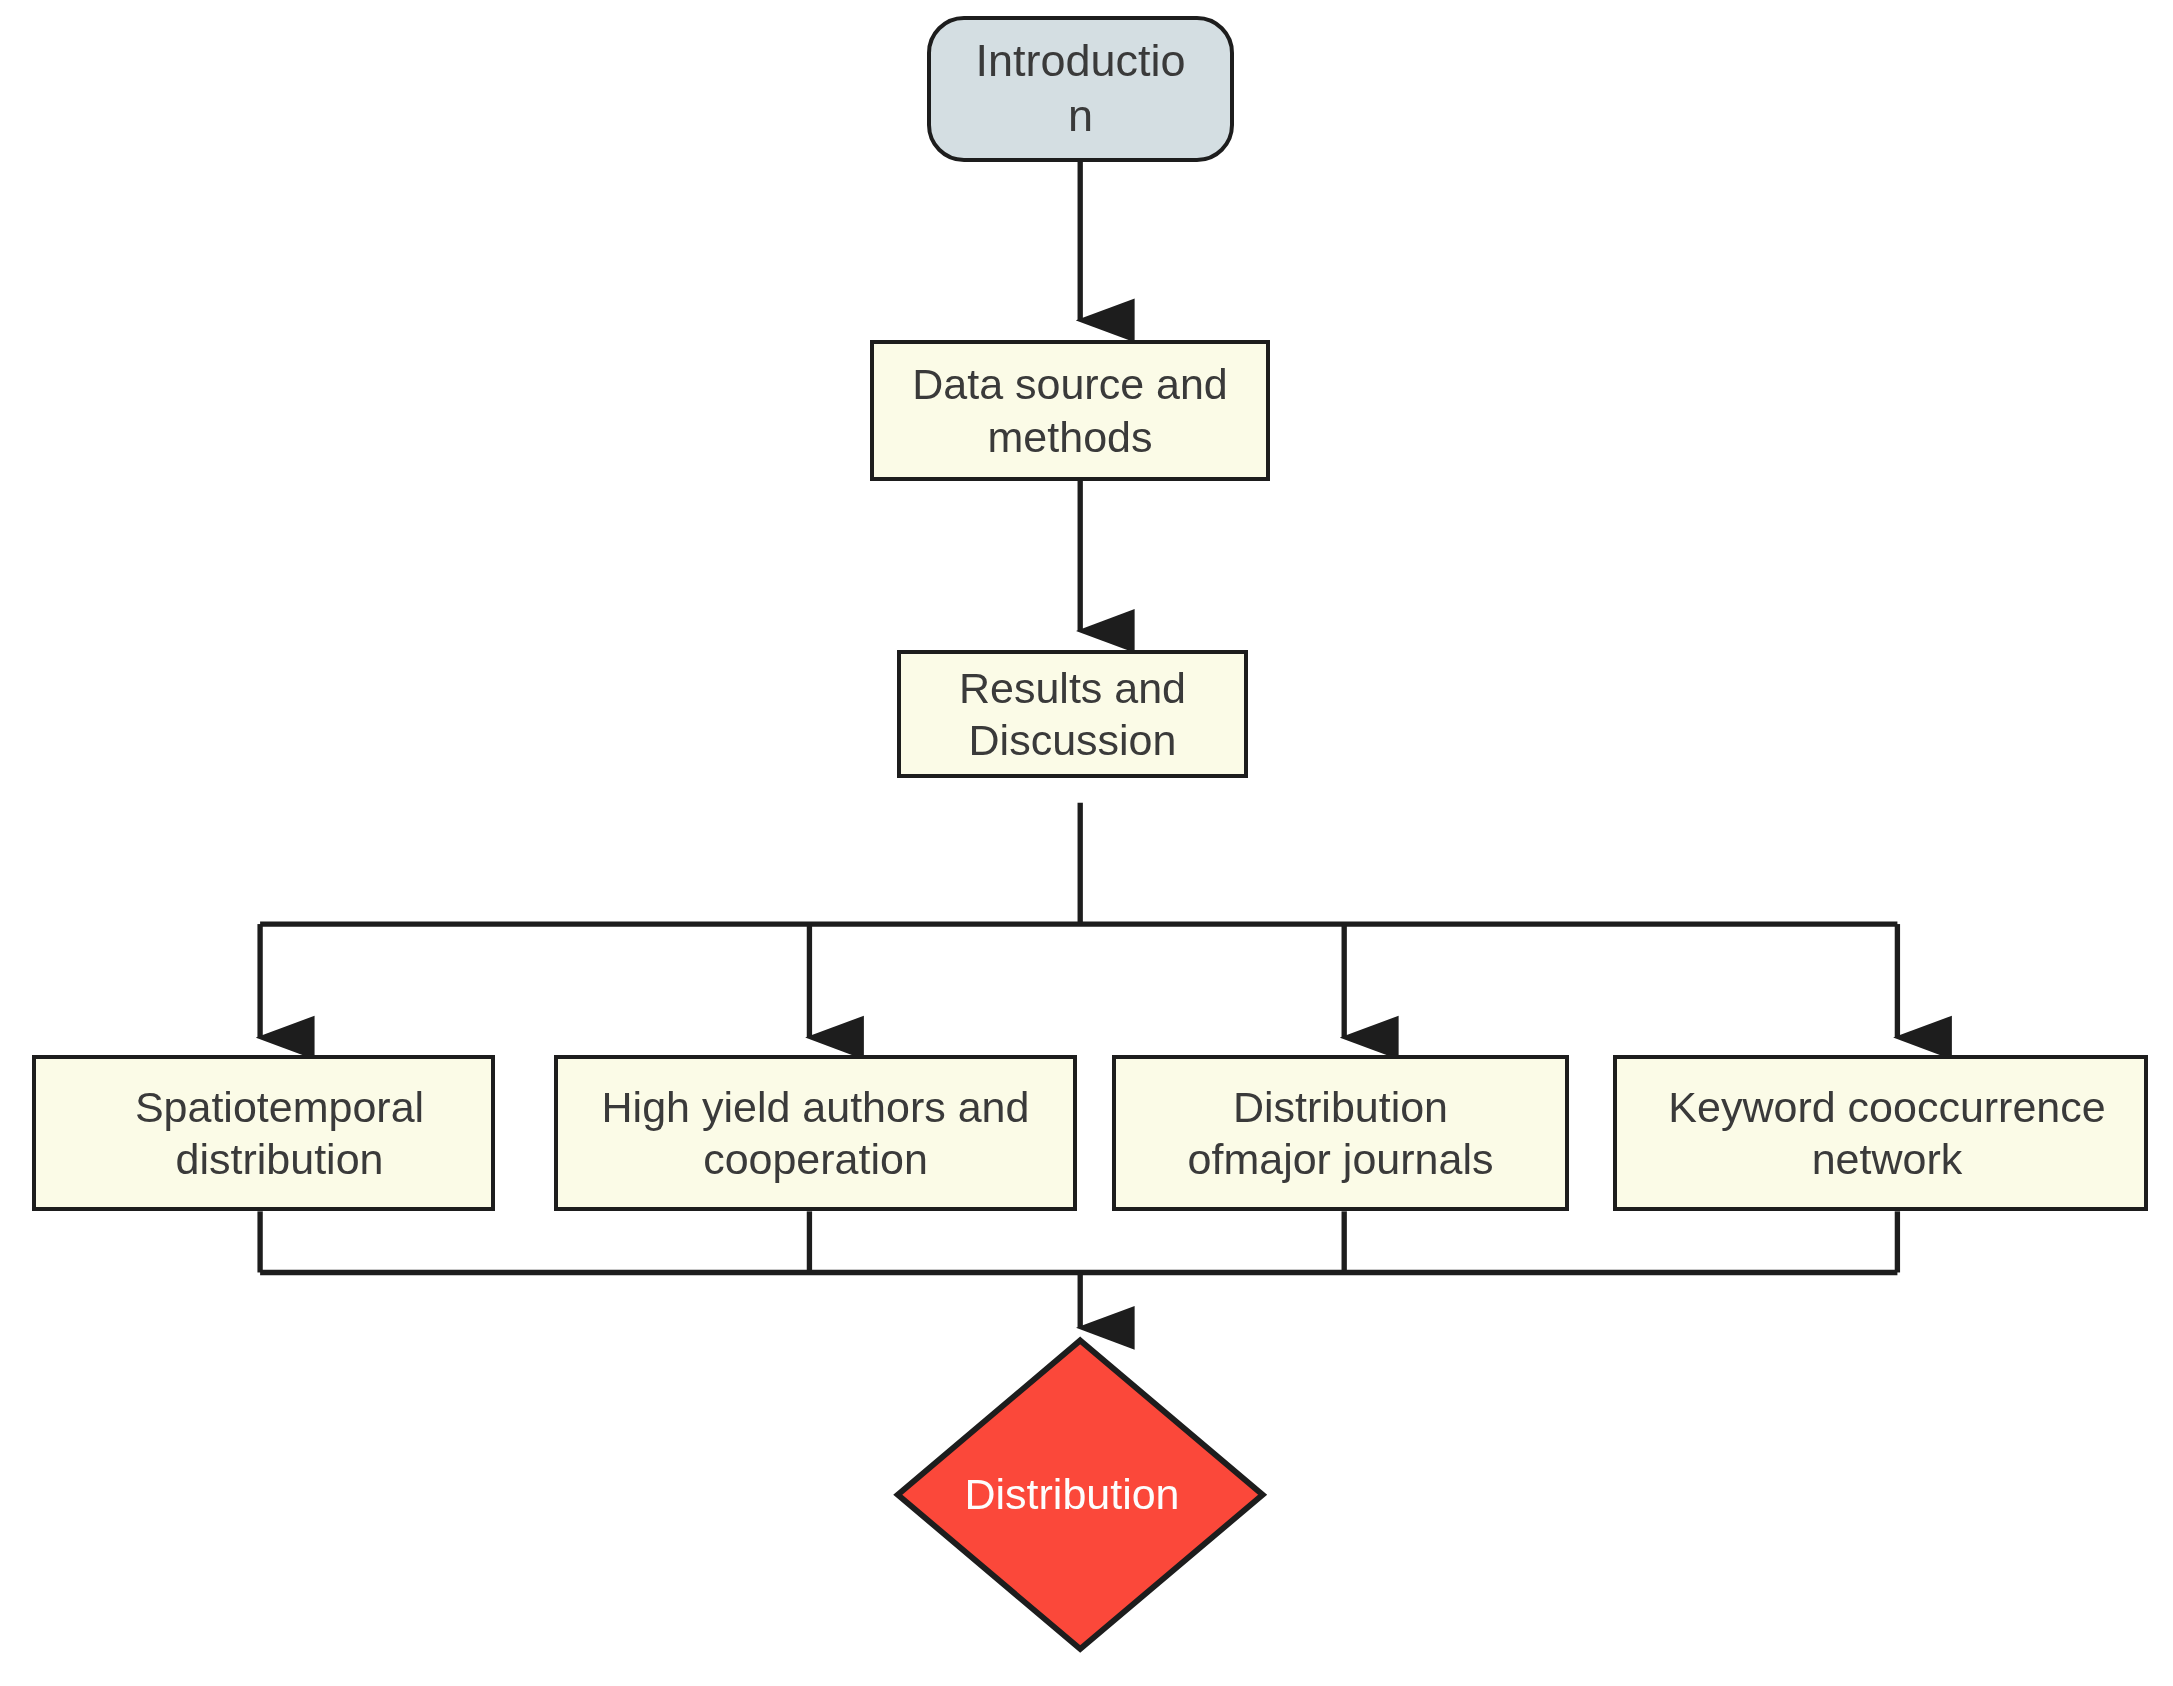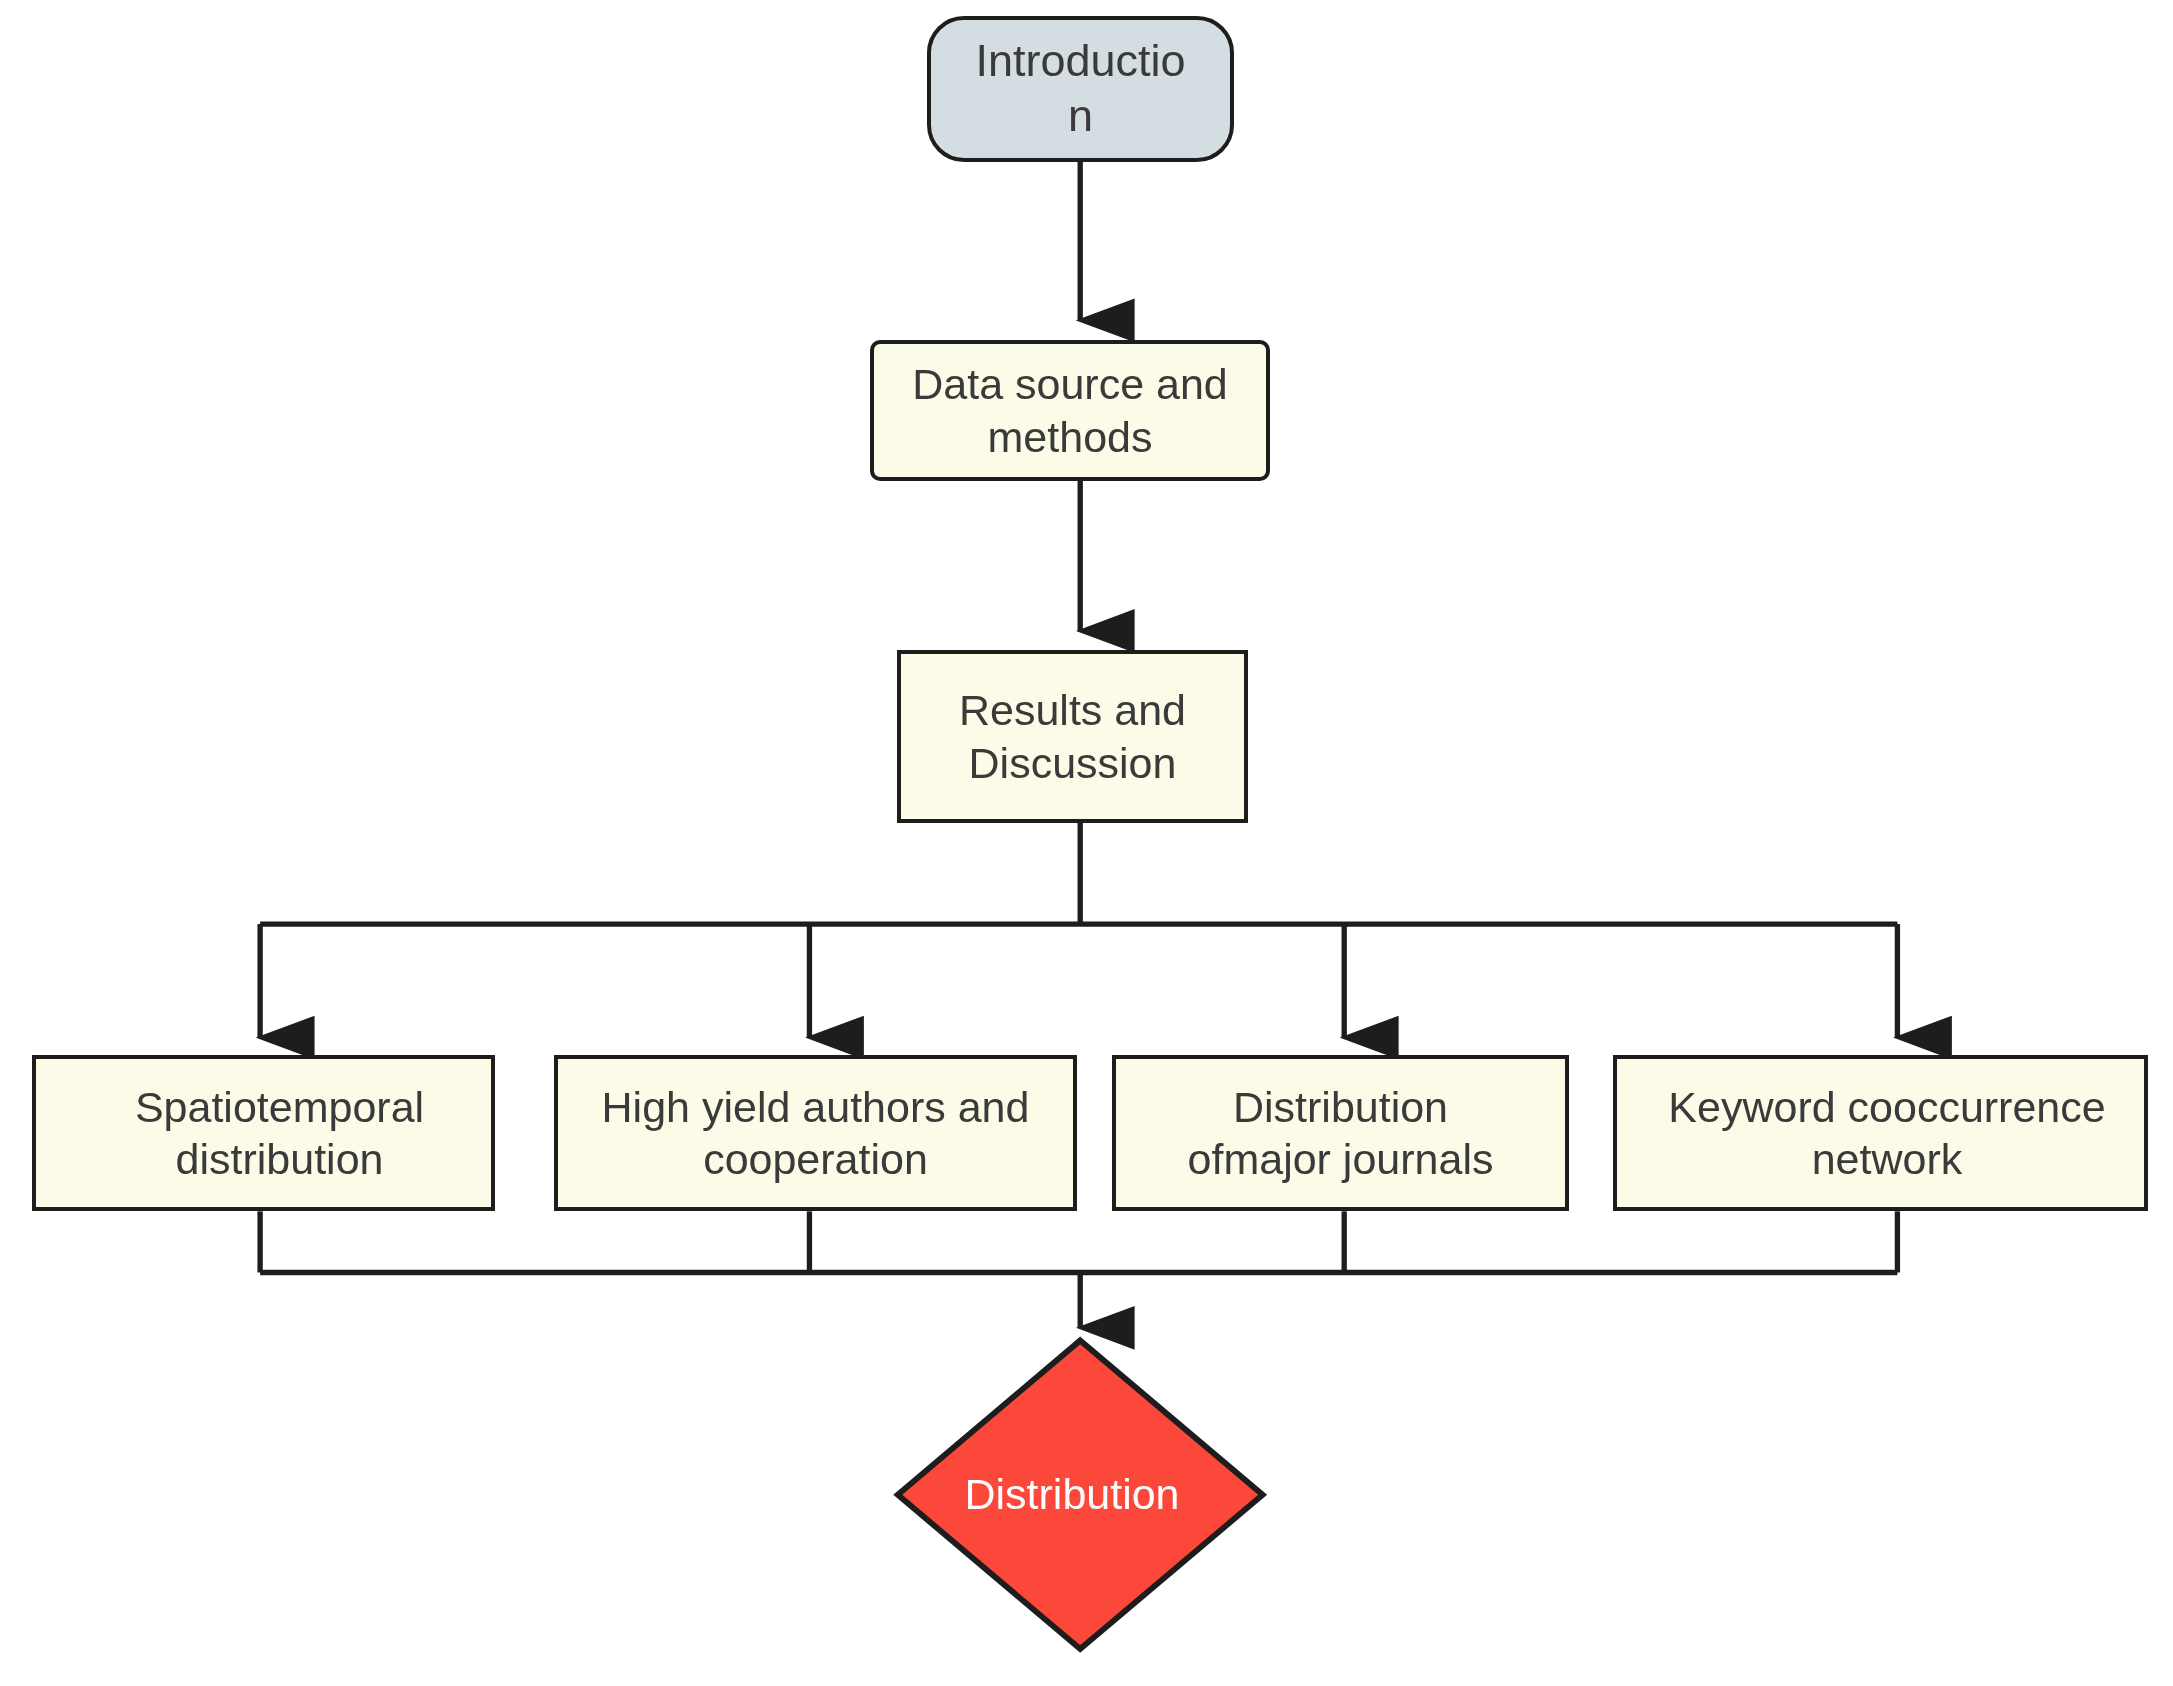--- a/index.html
+++ b/index.html
@@ -58,27 +58,26 @@
   .proc {
     background: #fbfbe7;
     border: 4.9px solid #1d1d1d;
     font-size: 43px;
   }
   #node-data-source {
     left: 870px;
     top: 340px;
     width: 400px;
     height: 141px;
-    border-radius: 10px;
   }
   #node-results {
     left: 897px;
     top: 650px;
     width: 351px;
-    height: 173px;
+    height: 128px;
   }
   #node-spatiotemporal {
     left: 32px;
     top: 1055px;
     width: 463px;
     height: 156px;
     padding-left: 32px;
   }
   #node-high-yield {
     left: 554px;

